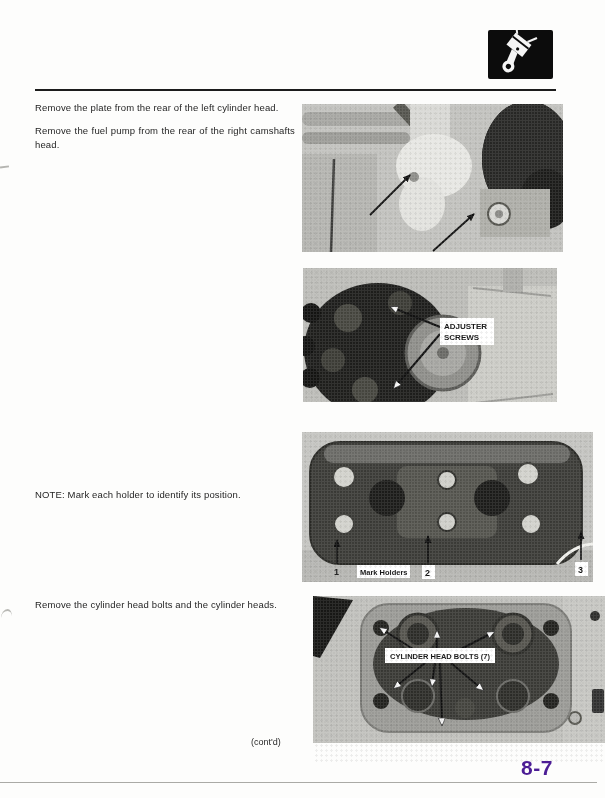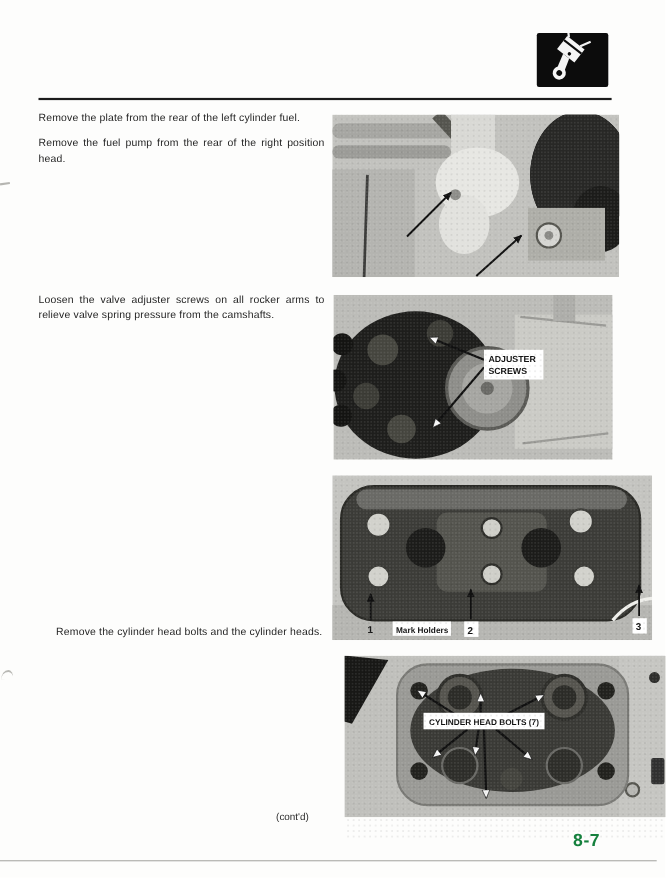--- a/index.html
+++ b/index.html
@@ -19,21 +19,21 @@
   .photo{position:absolute;overflow:hidden;}
   .photo svg{display:block;}
   .photo .grain{
     position:absolute;inset:0;pointer-events:none;opacity:.55;
     background-image:
       radial-gradient(rgba(255,255,255,.16) 1px, transparent 1.2px),
       radial-gradient(rgba(0,0,0,.12) 1px, transparent 1.2px);
     background-size:3px 3px,5px 5px;background-position:0 0,1px 2px;
   }
   .contd{position:absolute;left:251px;top:737px;font-size:9px;color:#2a2a2a;}
-  .pagenum{position:absolute;left:521px;top:756px;font-size:16px;font-weight:bold;letter-spacing:.5px;color:#15803d;}
+  .pagenum{position:absolute;left:521px;top:756px;font-size:21px;font-weight:bold;letter-spacing:.5px;color:#4c1d95;}
   .margin-dash{position:absolute;left:0px;top:166px;width:9px;height:2px;background:#b5b5b1;transform:rotate(-8deg);}
   .margin-curl{position:absolute;left:1px;top:609px;width:11px;height:7px;border-top:2px solid #b8b8b4;border-radius:60% 40% 0 0/100% 80% 0 0;}
   svg text{font-family:"Liberation Sans","DejaVu Sans",sans-serif;}
 </style>
 </head>
 <body>
 
 <div class="page">
 
   <div class="icon-box">
@@ -46,24 +46,24 @@
         <circle cx="1.5" cy="2.5" r="1.6" fill="#0c0c0c"></circle>
         <polygon points="-3,6 4,6 8,19 1,21" fill="#f5f5f5"></polygon>
         <circle cx="5" cy="22" r="6" fill="#f5f5f5"></circle>
         <circle cx="5" cy="22" r="2.6" fill="#0c0c0c"></circle>
       </g>
     </svg>
   </div>
 
   <div class="rule-top"></div>
 
-  <div class="para oneline" style="top:101px;">Remove the plate from the rear of the left cylinder fuel.</div>
-  <div class="para just" style="top:124px;">Remove the fuel pump from the rear of the right position head.</div>
-  <div class="para just" style="top:266px;">Loosen the valve adjuster screws on all rocker arms to relieve valve spring pressure from the camshafts.</div>
-  <div class="para oneline" style="top:568px;margin-left:16px;">Remove the cylinder head bolts and the cylinder heads.</div>
+  <div class="para oneline" style="top:101px;">Remove the plate from the rear of the left cylinder head.</div>
+  <div class="para just" style="top:124px;">Remove the fuel pump from the rear of the right camshafts head.</div>
+  <div class="para oneline" style="top:488px;">NOTE: Mark each holder to identify its position.</div>
+  <div class="para oneline" style="top:598px;">Remove the cylinder head bolts and the cylinder heads.</div>
 
   <div class="photo" style="left:302px;top:104px;width:261px;height:148px;">
     <svg width="261" height="148" viewBox="0 0 261 148">
       <defs>
         <marker id="ah1" markerWidth="9" markerHeight="8" refX="7" refY="3.5" orient="auto" markerUnits="userSpaceOnUse">
           <path d="M0,0 L8,3.5 L0,7 z" fill="#101010"></path>
         </marker>
       </defs>
       <rect width="261" height="148" fill="#c2c2be"></rect>
       <rect x="0" y="50" width="75" height="98" fill="#b4b4b0"></rect>
@@ -80,21 +80,21 @@
       <circle cx="197" cy="110" r="11" fill="#d6d6d2" stroke="#55554f" stroke-width="2"></circle>
       <circle cx="197" cy="110" r="4" fill="#8a8a86"></circle>
       <path d="M32,55 L29,148" stroke="#3c3c3a" stroke-width="2.5" fill="none"></path>
       <circle cx="112" cy="73" r="5" fill="#8e8e8a"></circle>
       <line x1="68" y1="111" x2="108" y2="71" stroke="#101010" stroke-width="1.8" marker-end="url(#ah1)"></line>
       <line x1="131" y1="147" x2="172" y2="110" stroke="#101010" stroke-width="1.8" marker-end="url(#ah1)"></line>
     </svg>
     <div class="grain"></div>
   </div>
 
-  <div class="photo" style="left:303px;top:268px;width:254px;height:150px;">
+  <div class="photo" style="left:303px;top:268px;width:254px;height:134px;">
     <svg width="254" height="150" viewBox="0 0 254 150">
       <defs>
         <marker id="ah2" markerWidth="9" markerHeight="8" refX="7" refY="3.5" orient="auto" markerUnits="userSpaceOnUse">
           <path d="M0,0 L8,3.5 L0,7 z" fill="#f8f8f8" stroke="#101010" stroke-width=".6"></path>
         </marker>
       </defs>
       <rect width="254" height="150" fill="#bcbcb8"></rect>
       <rect x="165" y="18" width="89" height="122" fill="#cbcbc6"></rect>
       <line x1="170" y1="20" x2="248" y2="28" stroke="#9a9a96" stroke-width="2"></line>
       <line x1="172" y1="135" x2="250" y2="126" stroke="#9a9a96" stroke-width="2"></line>

